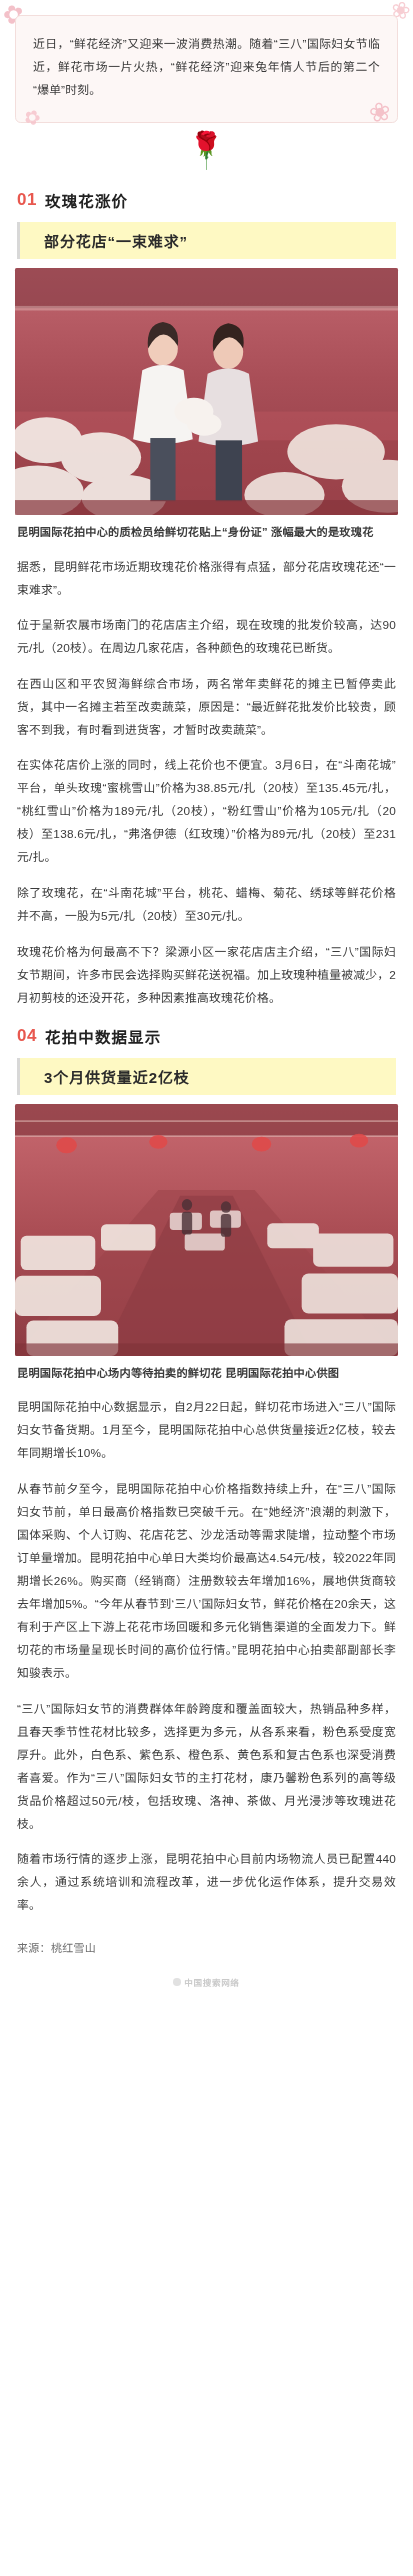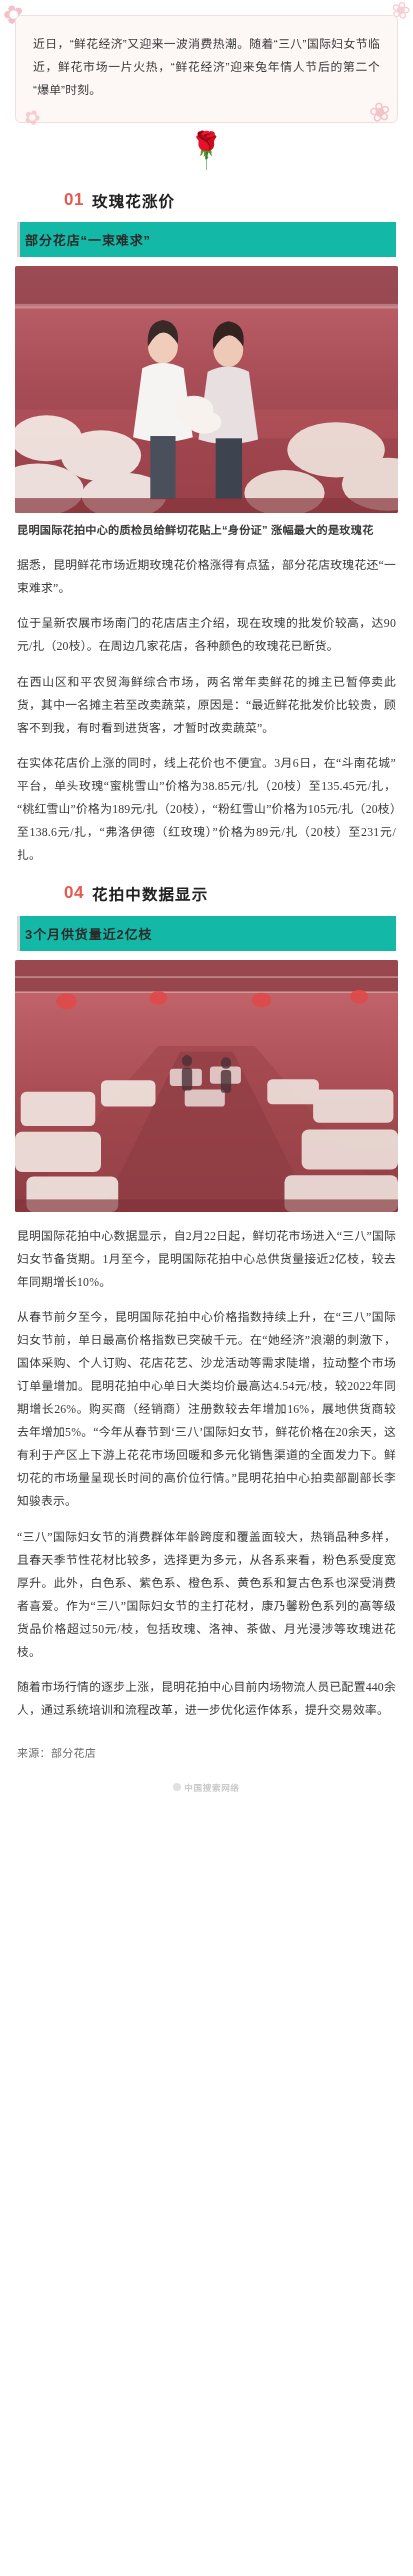--- a/index.html
+++ b/index.html
@@ -72,34 +72,33 @@
     align-items: center;
     gap: 8px;
     padding: 15px 17px 2.3px 17px;
   }
   .sec-num {
     font-size: 17px;
     font-weight: bold;
     color: #e8584f;
     font-family: "Liberation Sans", sans-serif;
     letter-spacing: 0.6px;
-    margin-left: 47px;
   }
   .sec-title {
     font-size: 15.5px;
     font-weight: bold;
     color: #222222;
     letter-spacing: 1.1px;
   }
   .sub-head {
     margin: 9.2px 17px 9.2px 17px;
-    background: #14b8a6;
+    background: #fef9c3;
     border-left: 3.4px solid #d8d8d8;
-    padding: 8px 5px;
-    font-size: 13px;
+    padding: 8px 24px;
+    font-size: 15px;
     font-weight: bold;
     color: #2b2b2b;
     letter-spacing: 0.9px;
   }
 
   
   .photo {
     margin: 5.7px 15px 0 15px;
     border-radius: 2.3px;
     overflow: hidden;
@@ -119,21 +118,20 @@
   }
 
   
   p.body {
     margin: 12.6px 17px 0 17px;
     font-size: 11.8px;
     line-height: 1.95;
     color: #3a3a3a;
     text-align: justify;
     letter-spacing: 0.2px;
-    font-family: Liberation Serif, serif;
   }
 
   
   .source {
     margin: 22px 17px 5.7px 17px;
     font-size: 11px;
     color: #6d6d6d;
     letter-spacing: 0.3px;
   }
   .footer-bar {
@@ -239,20 +237,22 @@
 
       <rect x="0" y="404" width="668" height="26" fill="#86343c" opacity=".7"></rect>
     </svg>
   </div>
   <div class="caption">昆明国际花拍中心的质检员给鲜切花贴上“身份证” 涨幅最大的是玫瑰花</div>
 
   <p class="body">据悉，昆明鲜花市场近期玫瑰花价格涨得有点猛，部分花店玫瑰花还“一束难求”。</p>
   <p class="body">位于呈新农展市场南门的花店店主介绍，现在玫瑰的批发价较高，达90元/扎（20枝）。在周边几家花店，各种颜色的玫瑰花已断货。</p>
   <p class="body">在西山区和平农贸海鲜综合市场，两名常年卖鲜花的摊主已暂停卖此货，其中一名摊主若至改卖蔬菜，原因是：“最近鲜花批发价比较贵，顾客不到我，有时看到进货客，才暂时改卖蔬菜”。</p>
   <p class="body">在实体花店价上涨的同时，线上花价也不便宜。3月6日，在“斗南花城”平台，单头玫瑰“蜜桃雪山”价格为38.85元/扎（20枝）至135.45元/扎，“桃红雪山”价格为189元/扎（20枝），“粉红雪山”价格为105元/扎（20枝）至138.6元/扎，“弗洛伊德（红玫瑰）”价格为89元/扎（20枝）至231元/扎。</p>
+  <p class="body">除了玫瑰花，在“斗南花城”平台，桃花、蜡梅、菊花、绣球等鲜花价格并不高，一股为5元/扎（20枝）至30元/扎。</p>
+  <p class="body">玫瑰花价格为何最高不下？梁源小区一家花店店主介绍，“三八”国际妇女节期间，许多市民会选择购买鲜花送祝福。加上玫瑰种植量被减少，2月初剪枝的还没开花，多种因素推高玫瑰花价格。</p>
 
   <div class="section-head">
     <div class="sec-num">04</div>
     <div class="sec-title">花拍中数据显示</div>
   </div>
   <div class="sub-head">3个月供货量近2亿枝</div>
 
   <div class="photo p2">
     <svg viewBox="0 0 668 440" preserveAspectRatio="none" aria-hidden="true">
       <defs>
@@ -303,27 +303,28 @@
       <g fill="#4a3036" opacity=".8">
         <ellipse cx="300" cy="176" rx="9" ry="10"></ellipse>
         <rect x="291" y="188" width="18" height="40" rx="6"></rect>
         <ellipse cx="368" cy="180" rx="9" ry="10"></ellipse>
         <rect x="359" y="192" width="18" height="40" rx="6"></rect>
       </g>
 
       <rect x="0" y="418" width="668" height="22" fill="#7f3339" opacity=".65"></rect>
     </svg>
   </div>
+  <div class="caption">昆明国际花拍中心场内等待拍卖的鲜切花 昆明国际花拍中心供图</div>
 
   <p class="body">昆明国际花拍中心数据显示，自2月22日起，鲜切花市场进入“三八”国际妇女节备货期。1月至今，昆明国际花拍中心总供货量接近2亿枝，较去年同期增长10%。</p>
   <p class="body">从春节前夕至今，昆明国际花拍中心价格指数持续上升，在“三八”国际妇女节前，单日最高价格指数已突破千元。在“她经济”浪潮的刺激下，国体采购、个人订购、花店花艺、沙龙活动等需求陡增，拉动整个市场订单量增加。昆明花拍中心单日大类均价最高达4.54元/枝，较2022年同期增长26%。购买商（经销商）注册数较去年增加16%，展地供货商较去年增加5%。“今年从春节到‘三八’国际妇女节，鲜花价格在20余天，这有利于产区上下游上花花市场回暖和多元化销售渠道的全面发力下。鲜切花的市场量呈现长时间的高价位行情。”昆明花拍中心拍卖部副部长李知骏表示。</p>
   <p class="body">“三八”国际妇女节的消费群体年龄跨度和覆盖面较大，热销品种多样，且春天季节性花材比较多，选择更为多元，从各系来看，粉色系受度宽厚升。此外，白色系、紫色系、橙色系、黄色系和复古色系也深受消费者喜爱。作为“三八”国际妇女节的主打花材，康乃馨粉色系列的高等级货品价格超过50元/枝，包括玫瑰、洛神、茶做、月光浸涉等玫瑰进花枝。</p>
   <p class="body">随着市场行情的逐步上涨，昆明花拍中心目前内场物流人员已配置440余人，通过系统培训和流程改革，进一步优化运作体系，提升交易效率。</p>
 
-  <div class="source">来源：部分花店</div>
+  <div class="source">来源：桃红雪山</div>
 
   <div class="footer-bar">
     <span class="wm">
       <span class="wm-dot"></span>
       <span>中国搜索网络</span>
     </span>
   </div>
 
 </div>
 

